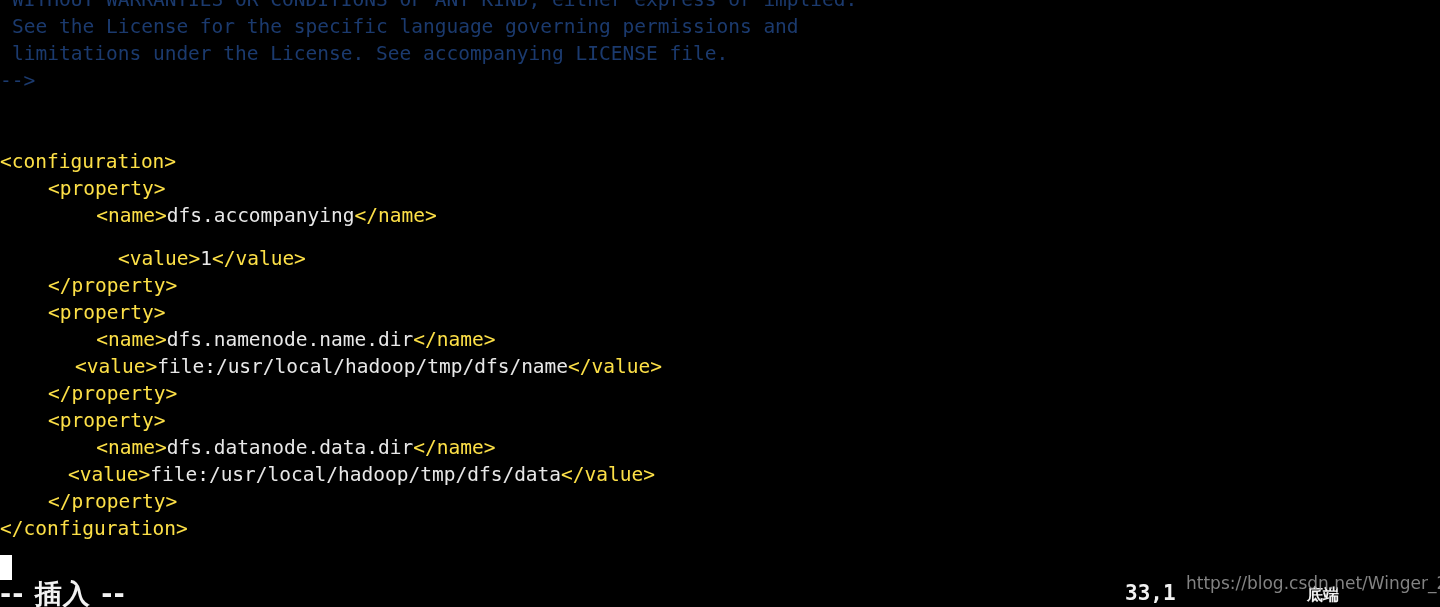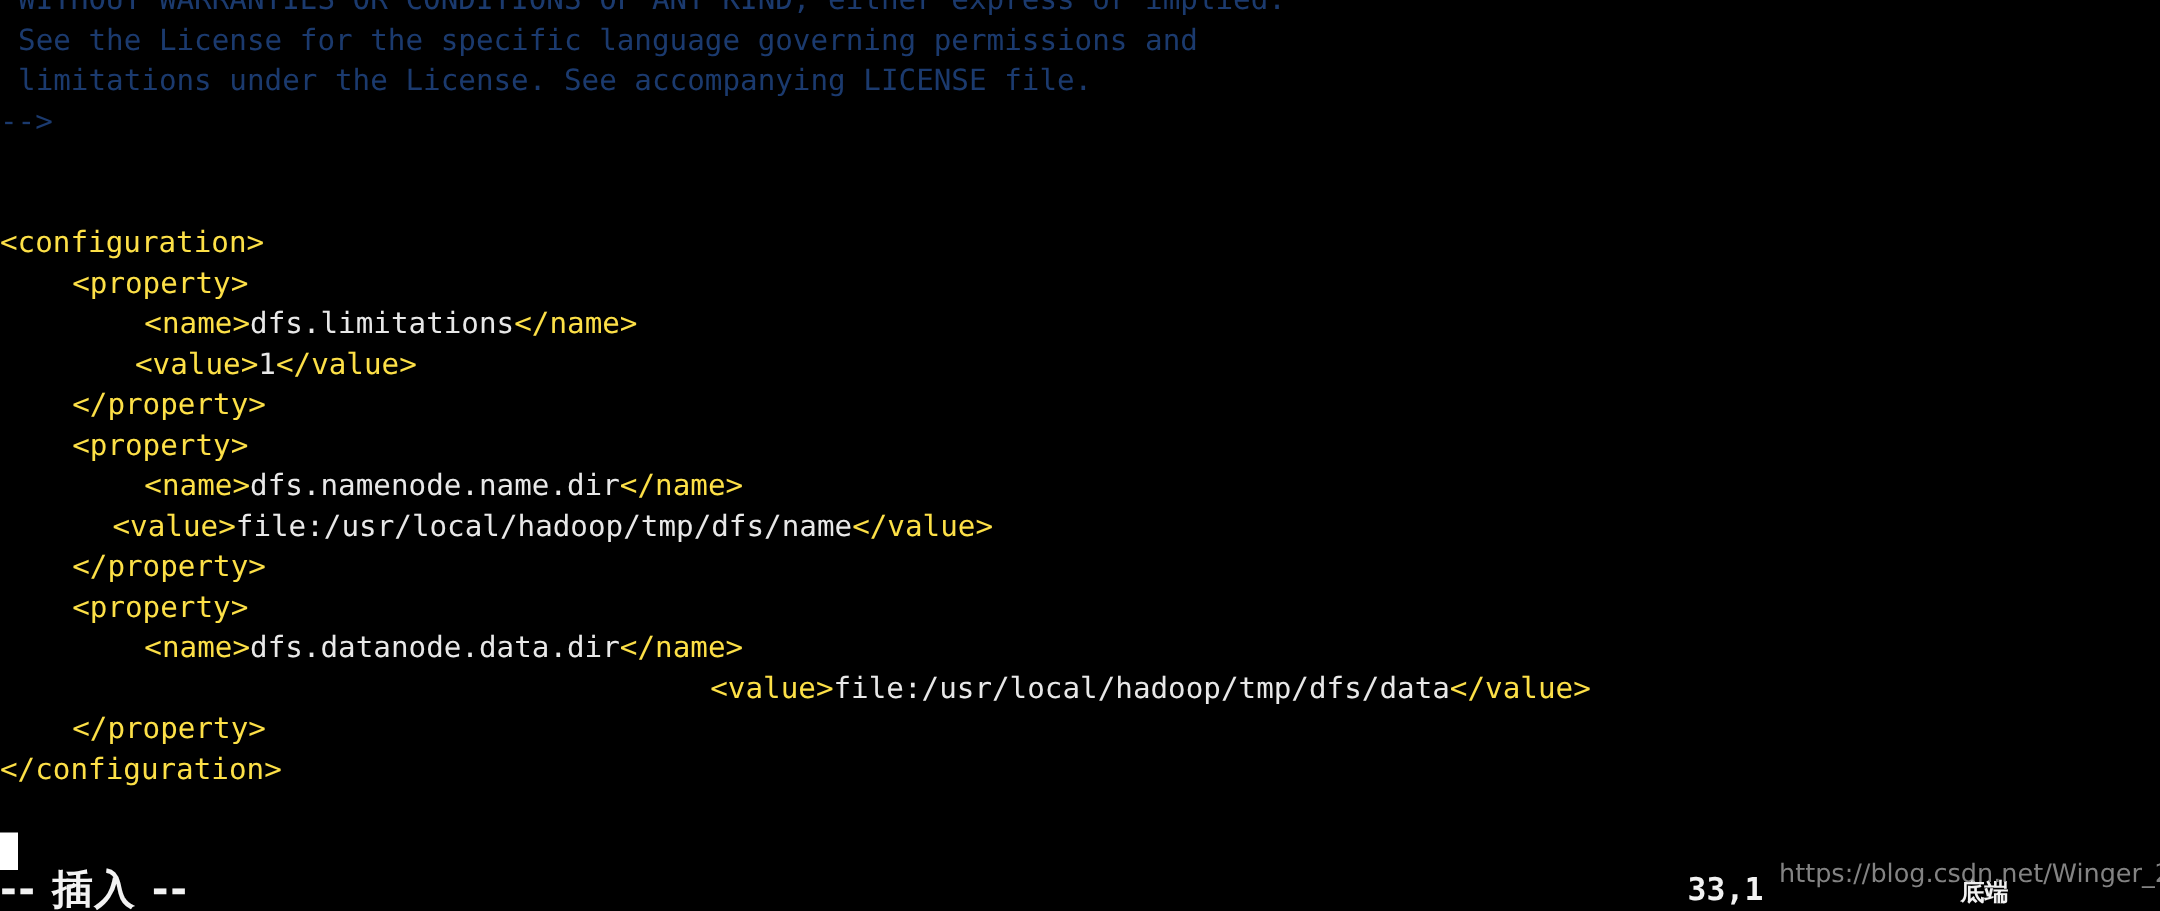--- a/index.html
+++ b/index.html
@@ -109,30 +109,30 @@
 
   <div class="buffer" id="buffer">
       <div class="line" style="padding-left: 12.03px;"><span class="cmt">WITHOUT WARRANTIES OR CONDITIONS OF ANY KIND, either express or implied.</span></div>
       <div class="line" style="padding-left: 12.03px;"><span class="cmt">See the License for the specific language governing permissions and</span></div>
       <div class="line" style="padding-left: 12.03px;"><span class="cmt">limitations under the License. See accompanying LICENSE file.</span></div>
       <div class="line" style="padding-left: 0px;"><span class="cmt">--&gt;</span></div>
       <div class="line" style="padding-left: 0px;"><span class="blank"> </span></div>
       <div class="line" style="padding-left: 0px;"><span class="blank"> </span></div>
       <div class="line" style="padding-left: 0px;"><span class="tag">&lt;configuration&gt;</span></div>
       <div class="line" style="padding-left: 48.12px;"><span class="tag">&lt;property&gt;</span></div>
-      <div class="line" style="padding-left: 96.24px;"><span class="tag">&lt;name&gt;</span><span class="txt">dfs.limitations</span><span class="tag">&lt;/name&gt;</span></div>
-      <div class="line" style="padding-left: 90px;"><span class="tag">&lt;value&gt;</span><span class="txt">1</span><span class="tag">&lt;/value&gt;</span></div>
+      <div class="line" style="padding-left: 96.24px;"><span class="tag">&lt;name&gt;</span><span class="txt">dfs.accompanying</span><span class="tag">&lt;/name&gt;</span></div>
+      <div class="line" style="padding-left: 118px; margin-top: 16px;"><span class="tag">&lt;value&gt;</span><span class="txt">1</span><span class="tag">&lt;/value&gt;</span></div>
       <div class="line" style="padding-left: 48.12px;"><span class="tag">&lt;/property&gt;</span></div>
       <div class="line" style="padding-left: 48.12px;"><span class="tag">&lt;property&gt;</span></div>
       <div class="line" style="padding-left: 96.24px;"><span class="tag">&lt;name&gt;</span><span class="txt">dfs.namenode.name.dir</span><span class="tag">&lt;/name&gt;</span></div>
       <div class="line" style="padding-left: 75px;"><span class="tag">&lt;value&gt;</span><span class="txt">file:/usr/local/hadoop/tmp/dfs/name</span><span class="tag">&lt;/value&gt;</span></div>
       <div class="line" style="padding-left: 48.12px;"><span class="tag">&lt;/property&gt;</span></div>
       <div class="line" style="padding-left: 48.12px;"><span class="tag">&lt;property&gt;</span></div>
       <div class="line" style="padding-left: 96.24px;"><span class="tag">&lt;name&gt;</span><span class="txt">dfs.datanode.data.dir</span><span class="tag">&lt;/name&gt;</span></div>
-      <div class="line" style="padding-left: 94px; text-align: center;"><span class="tag">&lt;value&gt;</span><span class="txt">file:/usr/local/hadoop/tmp/dfs/data</span><span class="tag">&lt;/value&gt;</span></div>
+      <div class="line" style="padding-left: 68px;"><span class="tag">&lt;value&gt;</span><span class="txt">file:/usr/local/hadoop/tmp/dfs/data</span><span class="tag">&lt;/value&gt;</span></div>
       <div class="line" style="padding-left: 48.12px;"><span class="tag">&lt;/property&gt;</span></div>
       <div class="line" style="padding-left: 0px;"><span class="tag">&lt;/configuration&gt;</span></div>
     </div>
 
   <div class="cursor"></div>
 
   <div class="statusline">
     <span class="mode">-- 插入 --</span>
     <span class="ruler">33,1</span>
     <span class="scrollpos">底端</span>

